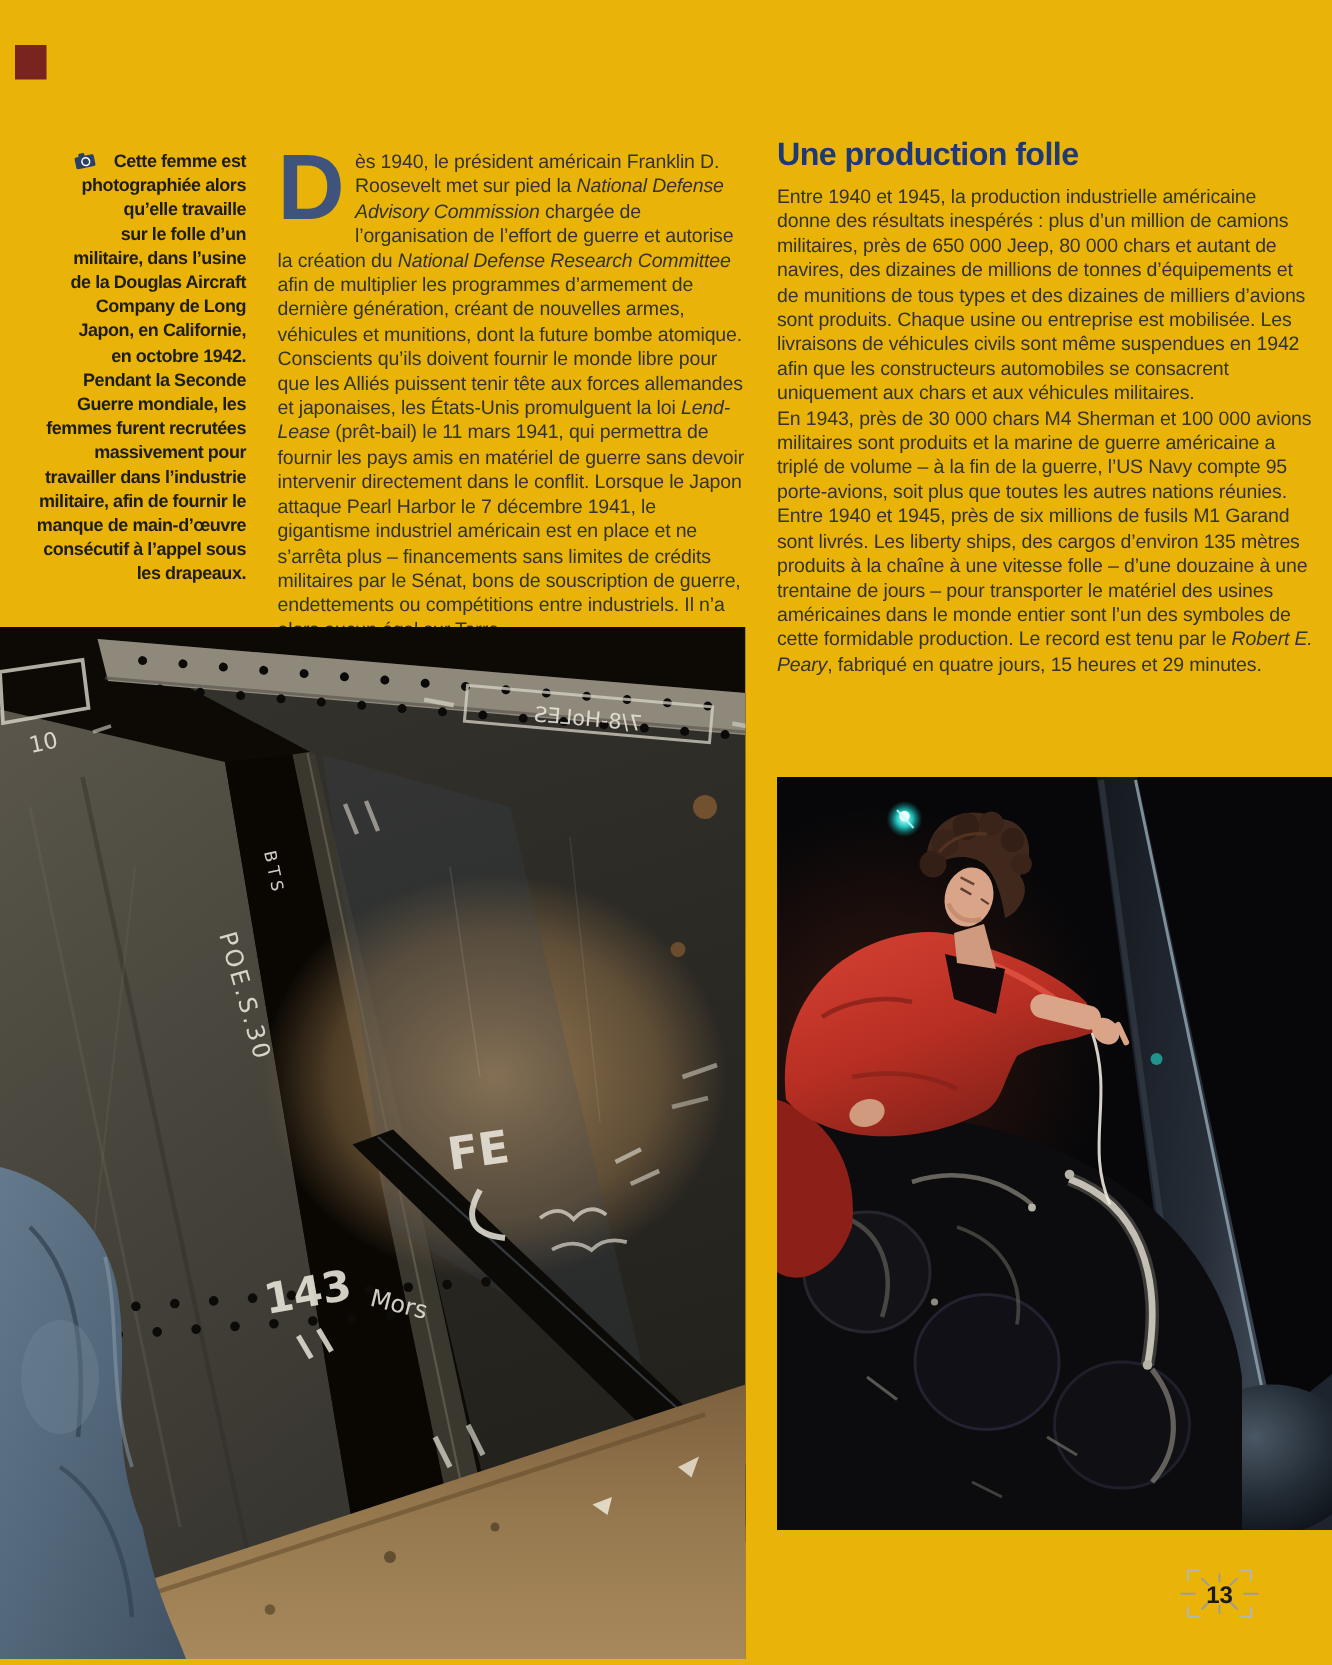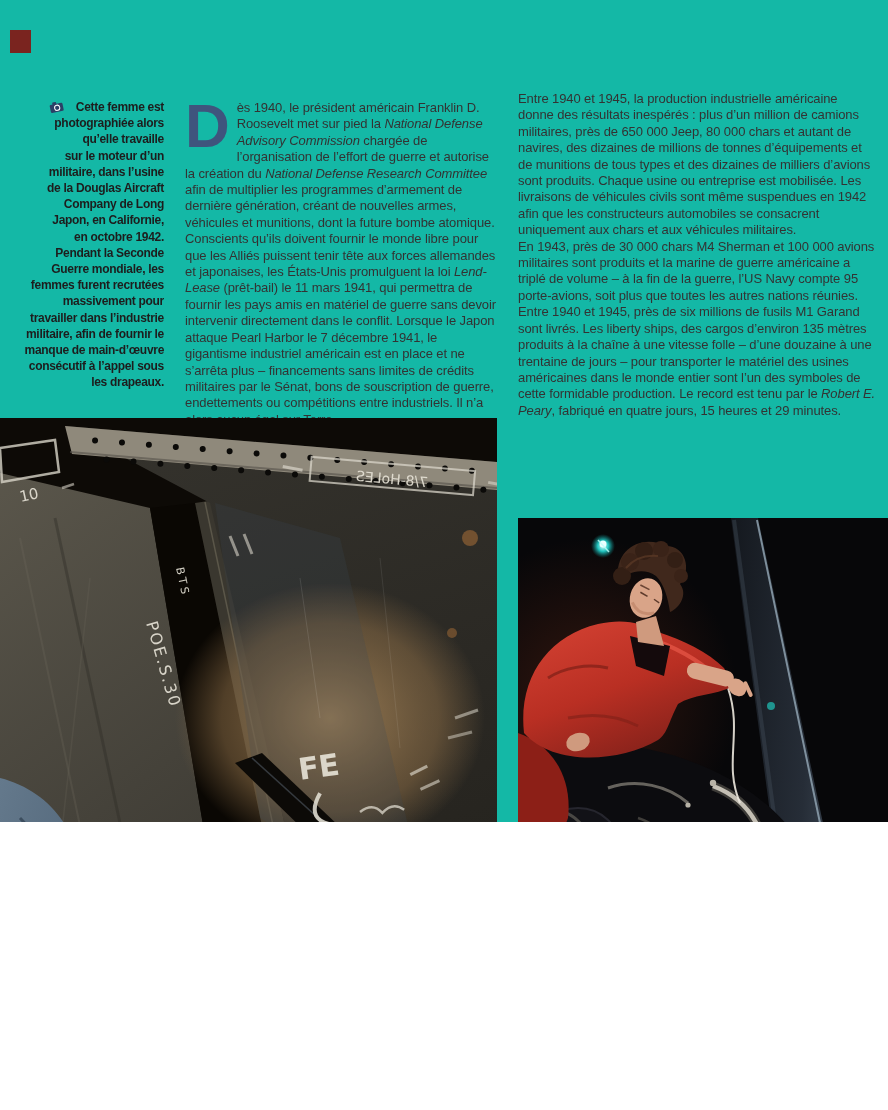--- a/index.html
+++ b/index.html
@@ -1,16 +1,16 @@
 <!DOCTYPE html>
 <html><head>
 <meta charset="utf-8">
 <style>
   html,body{margin:0;padding:0;background:#ffffff;}
-  .page{position:relative;width:888px;height:822px;background:#14b8a6;overflow:hidden;
+  .page{position:relative;width:888px;height:1110px;background:#eab308;overflow:hidden;
         font-family:"Liberation Sans",sans-serif;color:#343434;}
   .abs{position:absolute;}
 
   
   .corner-tab{left:10px;top:30px;width:21px;height:23px;background:#7a241f;}
 
   
   .caption{left:6px;top:99px;width:158px;text-align:right;
            font-size:12px;font-weight:bold;line-height:16.2px;color:#1d1d1d;letter-spacing:-0.3px;}
   .cap-line{white-space:nowrap;}
@@ -50,21 +50,21 @@
           <rect x="1" y="3" width="13" height="8" rx="1.2"></rect>
           <rect x="4" y="1" width="4" height="3" rx="0.8"></rect>
           <circle cx="8" cy="7" r="2.6" fill="#2b4066" stroke="#ffffff" stroke-width="1"></circle>
         </g>
       </svg>
     </span>
     <div>
         <div class="cap-line">Cette femme est</div>
         <div class="cap-line">photographiée alors</div>
         <div class="cap-line">qu’elle travaille</div>
-        <div class="cap-line">sur le moteur d’un</div>
+        <div class="cap-line">sur le folle d’un</div>
         <div class="cap-line">militaire, dans l’usine</div>
         <div class="cap-line">de la Douglas Aircraft</div>
         <div class="cap-line">Company de Long</div>
         <div class="cap-line">Japon, en Californie,</div>
         <div class="cap-line">en octobre 1942.</div>
         <div class="cap-line">Pendant la Seconde</div>
         <div class="cap-line">Guerre mondiale, les</div>
         <div class="cap-line">femmes furent recrutées</div>
         <div class="cap-line">massivement pour</div>
         <div class="cap-line">travailler dans l’industrie</div>
@@ -74,20 +74,21 @@
         <div class="cap-line">les drapeaux.</div>
       </div>
   </div>
 
   <div class="abs bodytext col-mid">
     <span class="dropcap">D</span>
     <span><span>ès 1940, le président américain Franklin D. Roosevelt met sur pied la </span><em>National Defense Advisory Commission</em><span> chargée de l’organisation de l’effort de guerre et autorise la création du </span><em>National Defense Research Committee</em><span> afin de multiplier les programmes d’armement de dernière génération, créant de nouvelles armes, véhicules et munitions, dont la future bombe atomique. Conscients qu’ils doivent fournir le monde libre pour que les Alliés puissent tenir tête aux forces allemandes et japonaises, les États-Unis promulguent la loi </span><em>Lend-Lease</em><span> (prêt-bail) le 11 mars 1941, qui permettra de fournir les pays amis en matériel de guerre sans devoir intervenir directement dans le conflit. Lorsque le Japon attaque Pearl Harbor le 7 décembre 1941, le gigantisme industriel américain est en place et ne s’arrêta plus – financements sans limites de crédits militaires par le Sénat, bons de souscription de guerre, endettements ou compétitions entre industriels. Il n’a alors aucun égal sur Terre.</span></span>
   </div>
 
   <div class="abs col-right">
+    <h2 class="sec-title">Une production folle</h2>
     <div class="bodytext"><span>Entre 1940 et 1945, la production industrielle américaine donne des résultats inespérés : plus d’un million de camions militaires, près de 650 000 Jeep, 80 000 chars et autant de navires, des dizaines de millions de tonnes d’équipements et de munitions de tous types et des dizaines de milliers d’avions sont produits. Chaque usine ou entreprise est mobilisée. Les livraisons de véhicules civils sont même suspendues en 1942 afin que les constructeurs automobiles se consacrent uniquement aux chars et aux véhicules militaires.</span></div>
     <div class="bodytext"><span>En 1943, près de 30 000 chars M4 Sherman et 100 000 avions militaires sont produits et la marine de guerre américaine a triplé de volume – à la fin de la guerre, l’US Navy compte 95 porte-avions, soit plus que toutes les autres nations réunies. Entre 1940 et 1945, près de six millions de fusils M1 Garand sont livrés. Les liberty ships, des cargos d’environ 135 mètres produits à la chaîne à une vitesse folle – d’une douzaine à une trentaine de jours – pour transporter le matériel des usines américaines dans le monde entier sont l’un des symboles de cette formidable production. Le record est tenu par le </span><em>Robert E. Peary</em><span>, fabriqué en quatre jours, 15 heures et 29 minutes.</span></div>
   </div>
 
   <div class="abs photo-left">
     <svg width="497" height="688" viewBox="0 0 497 688">
       <defs>
         <linearGradient id="lpLeft" x1="0" y1="0" x2="0.3" y2="1">
           <stop offset="0" stop-color="#5a564b"></stop>
             <stop offset="0.6" stop-color="#45423a"></stop>

